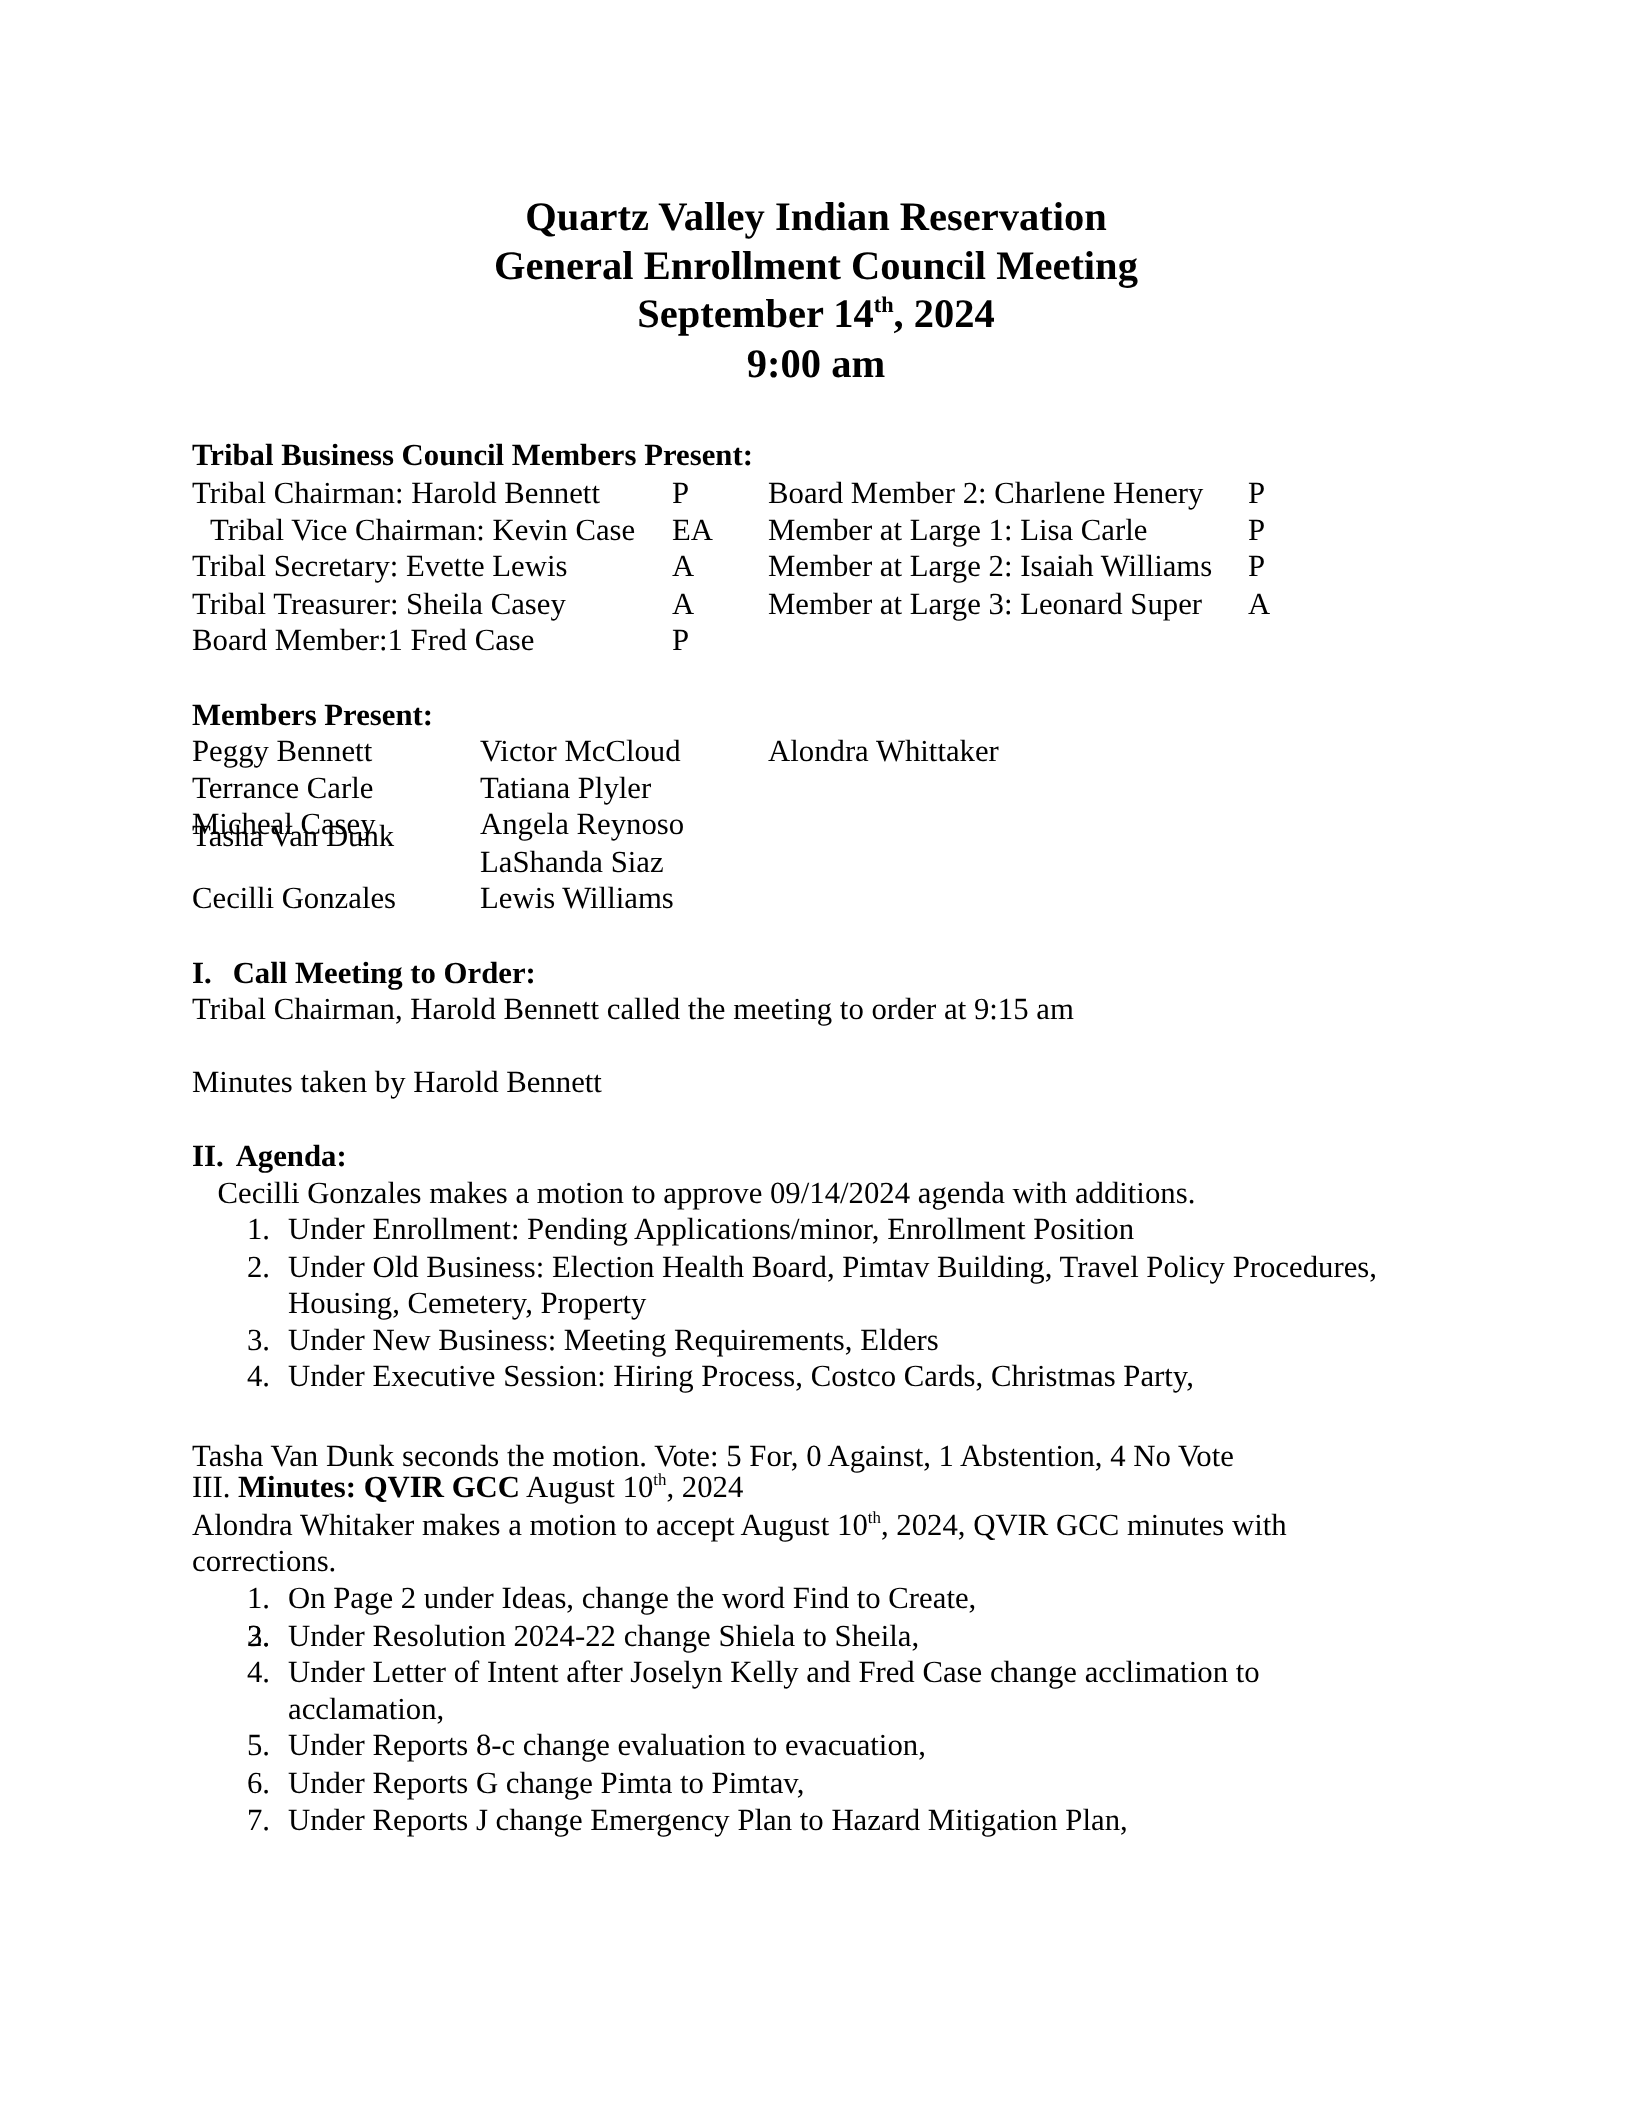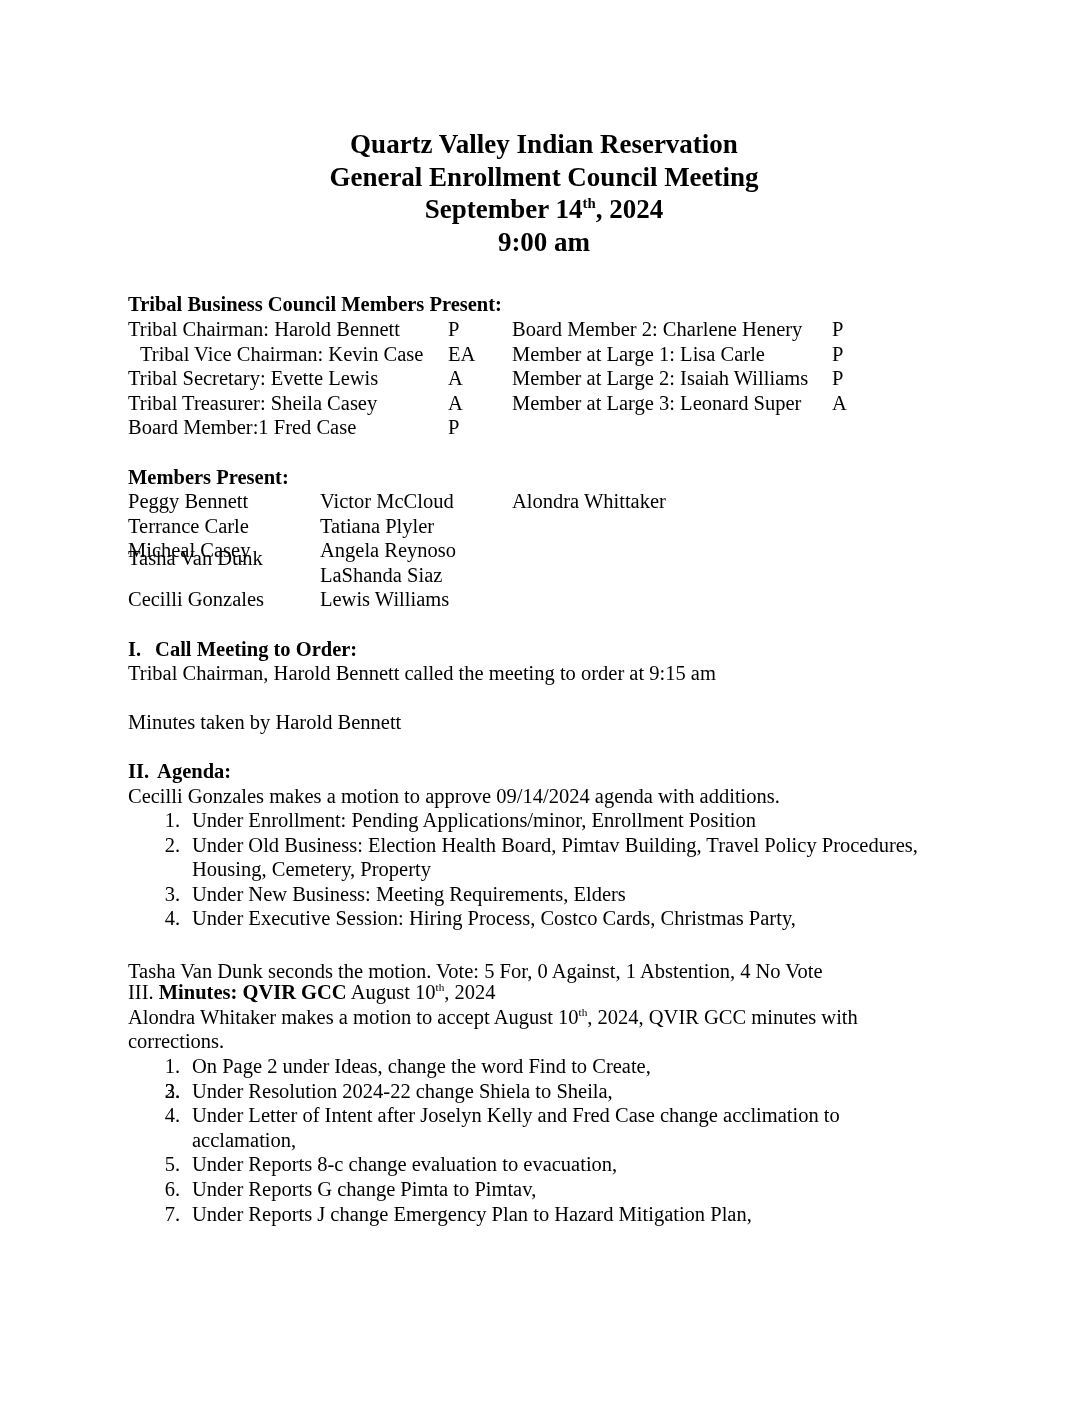--- a/index.html
+++ b/index.html
@@ -79,21 +79,21 @@
 
   <div class="abs bold" style="left:128px; top:637px;">
     <span>I.</span><span style="display:inline-block; width:14px;"></span><span>Call Meeting to Order:</span>
   </div>
   <div class="abs" style="left:128px; top:661px;">Tribal Chairman, Harold Bennett called the meeting to order at 9:15 am</div>
   <div class="abs" style="left:128px; top:710px;">Minutes taken by Harold Bennett</div>
 
   <div class="abs bold" style="left:128px; top:759px;">
     <span>II.</span><span style="display:inline-block; width:8px;"></span><span>Agenda:</span>
   </div>
-  <div class="abs" style="left:128px; top:784px;">Cecilli Gonzales makes a motion to approve 09/14/2024 agenda with additions.</div>
+  <div class="abs" style="left:145px; top:784px;">Cecilli Gonzales makes a motion to approve 09/14/2024 agenda with additions.</div>
   <ol class="list" style="left:128px; top:808px; width:840px;">
     <li><span class="num">1.</span><span>Under Enrollment: Pending Applications/minor, Enrollment Position</span></li>
     <li><span class="num">2.</span><span>Under Old Business: Election Health Board, Pimtav Building, Travel Policy Procedures,</span><br><span>Housing, Cemetery, Property</span></li>
     <li><span class="num">3.</span><span>Under New Business: Meeting Requirements, Elders</span></li>
     <li><span class="num">4.</span><span>Under Executive Session: Hiring Process, Costco Cards, Christmas Party,</span></li>
   </ol>
   <div class="abs" style="left:128px; top:959px;">Tasha Van Dunk seconds the motion. Vote: 5 For, 0 Against, 1 Abstention, 4 No Vote</div>
 
   <div class="abs" style="left:128px; top:980px;">
     <span>III.</span> <span class="bold">Minutes: QVIR GCC</span> <span>August 10</span><sup>th</sup><span>, 2024</span>

